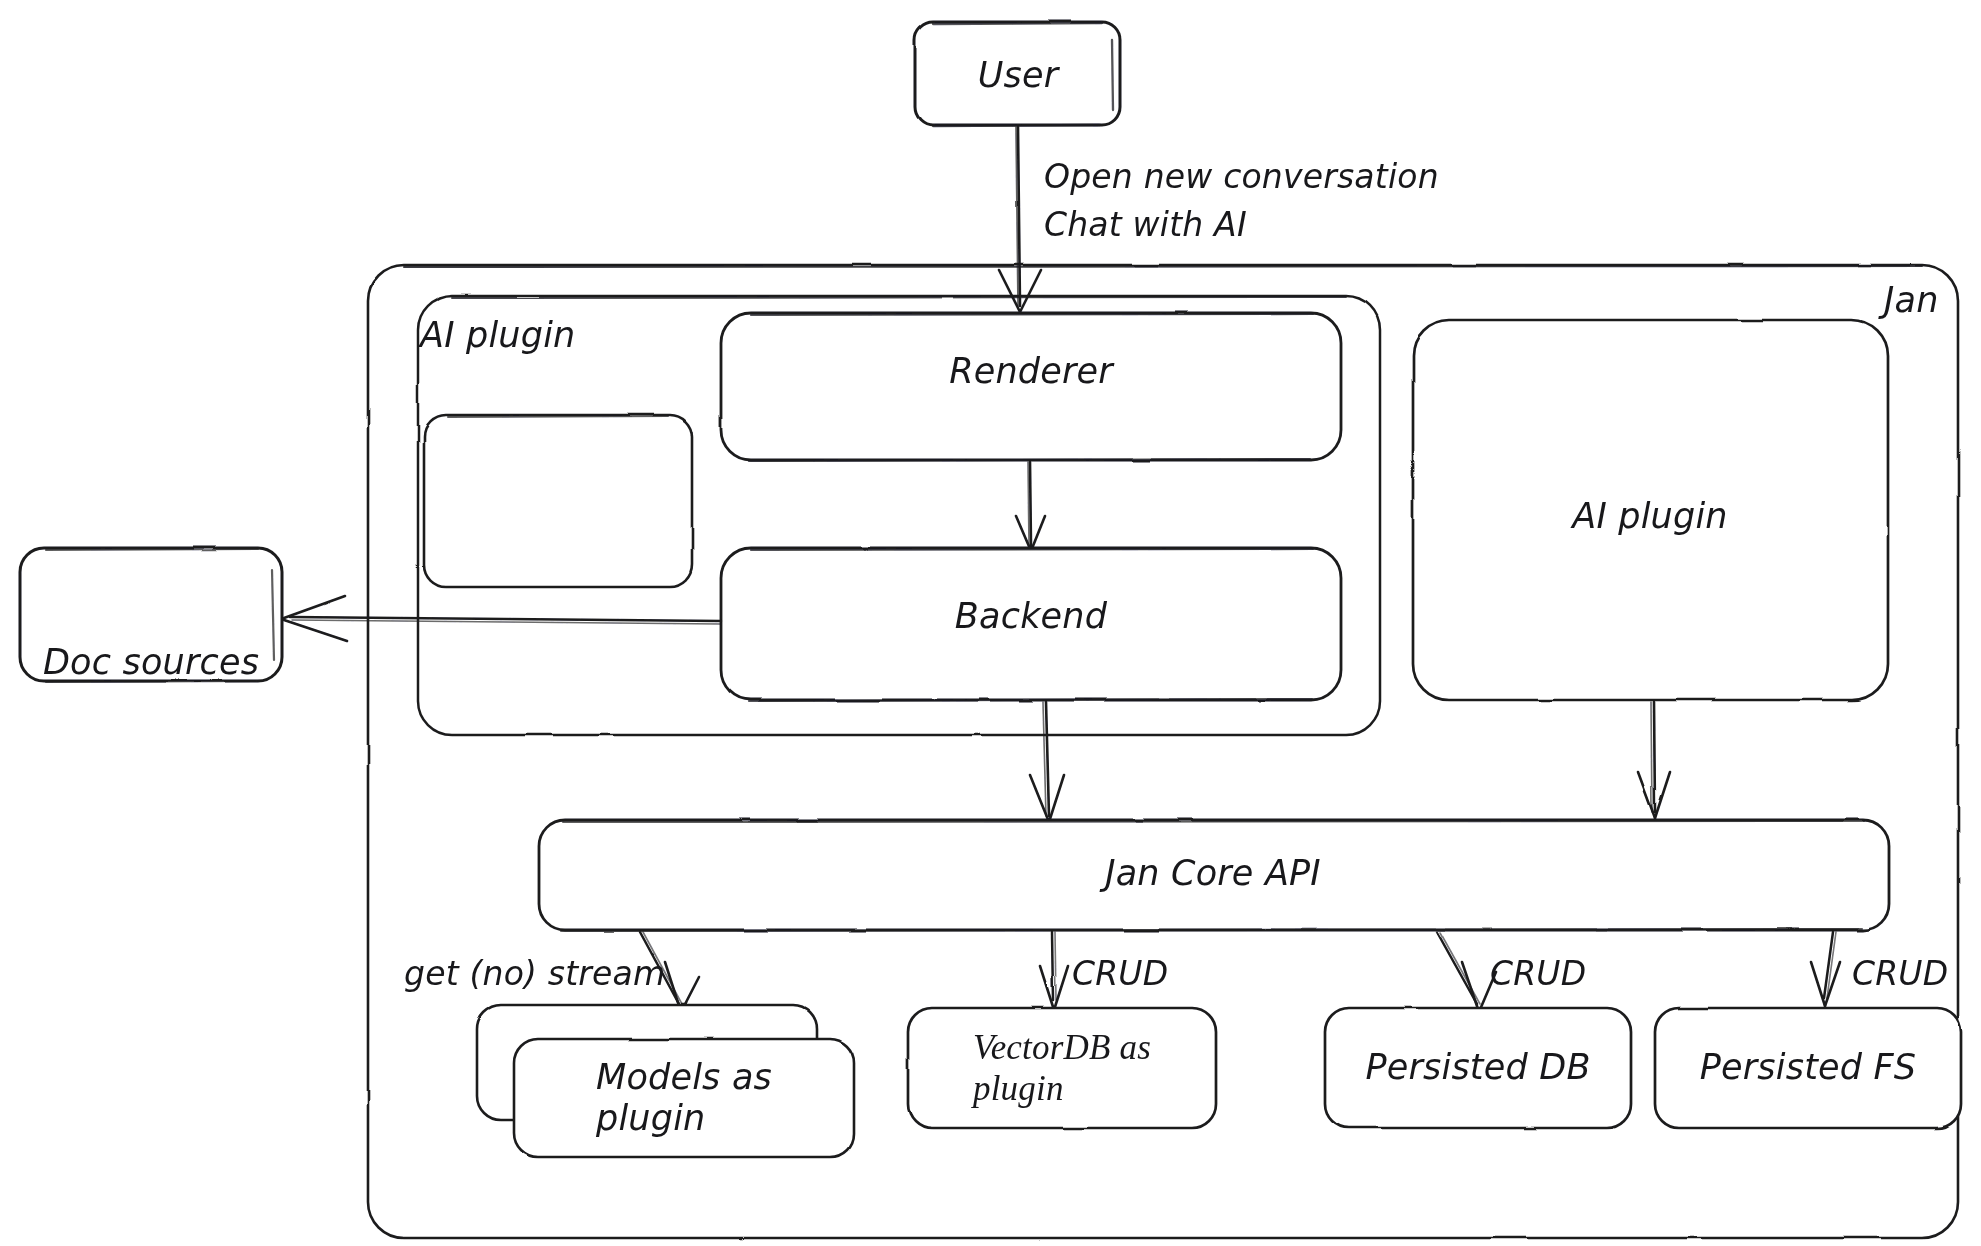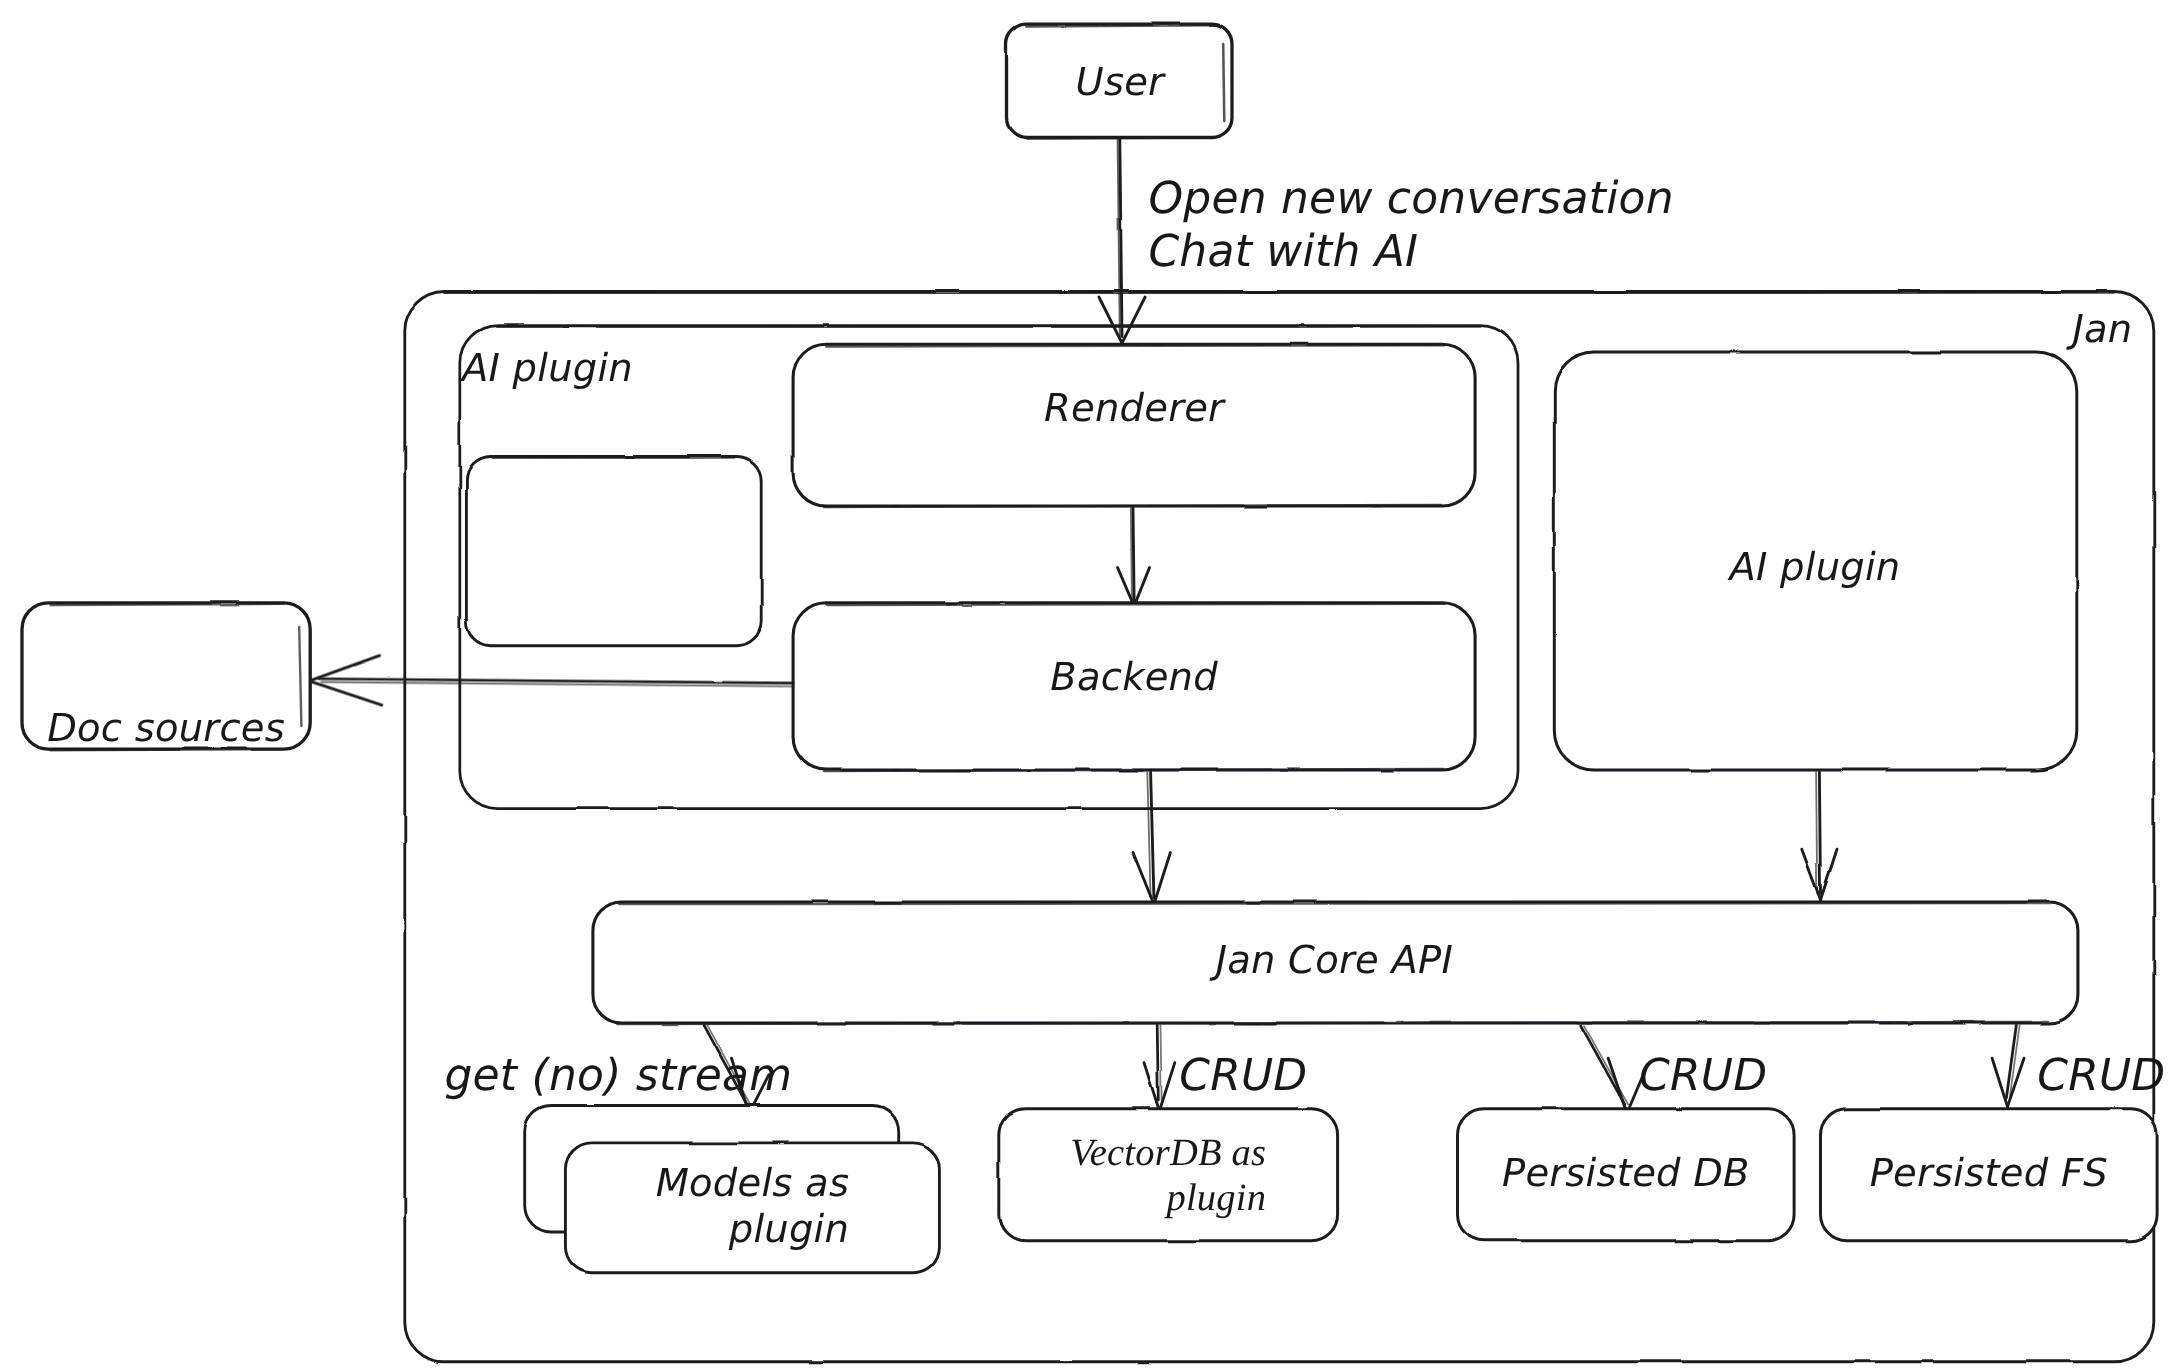--- a/index.html
+++ b/index.html
@@ -37,34 +37,34 @@
     color: #18181b;
     font-family: "DejaVu Sans", sans-serif;
     font-style: italic;
     font-weight: 400;
     letter-spacing: 0.2px;
     white-space: pre;
     line-height: 1.18;
     user-select: none;
   }
   .lbl.center {
-    text-align: right;
+    text-align: left;
     transform: translate(-50%, -50%);
   }
   .lbl.left {
     text-align: left;
   }
   .node-label {
     font-size: 35px;
   }
   .group-label {
     font-size: 35px;
   }
   .edge-label {
-    font-size: 40px;
+    font-size: 33px;
   }
   .yaml-label {
     font-size: 22px;
     line-height: 1.33;
   }
   .hit {
     position: absolute;
     background: transparent;
   }
 </style>

